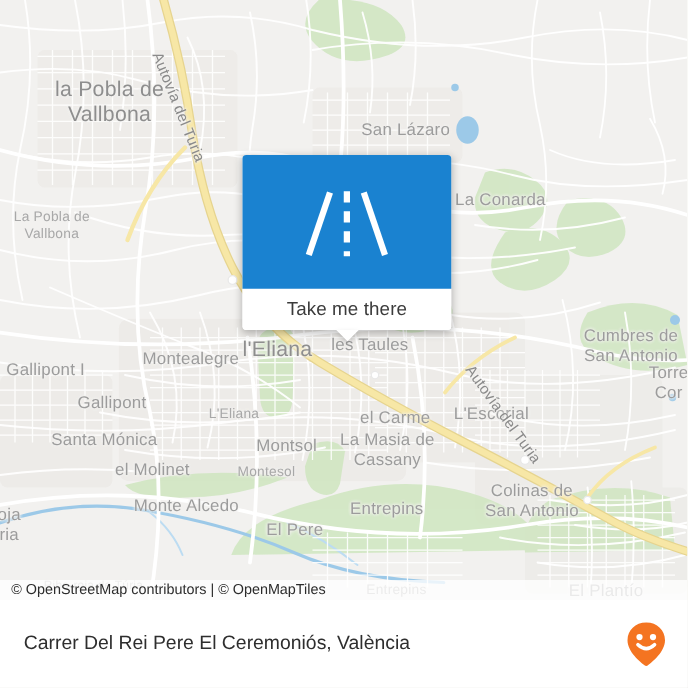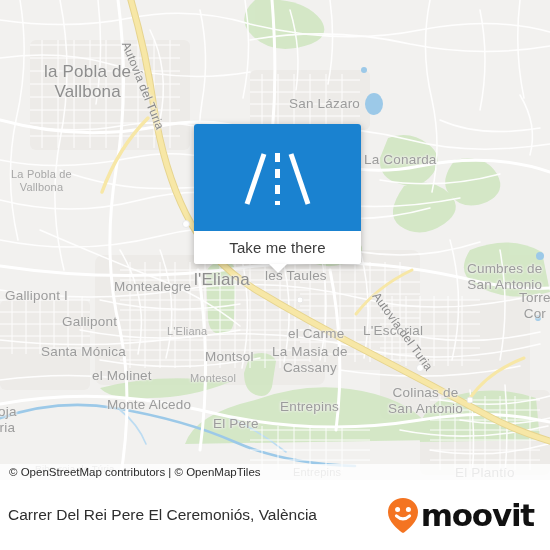--- a/index.html
+++ b/index.html
@@ -60,21 +60,21 @@
     display:flex;align-items:center;
   }
   #attribution-text{font-size:11.5px;color:#2b2b2b;padding-left:9px;white-space:nowrap;}
 
   
   #footer{
     position:absolute;left:0;top:480px;width:550px;height:70px;background:#fff;
     display:flex;align-items:center;
   }
   #footer-title{
-    font-size:15.5px;color:#2e2e2e;padding-left:8px;white-space:nowrap;flex:1;
+    font-size:15.5px;color:#2e2e2e;padding-left:19px;white-space:nowrap;flex:1;
   }
   #brand{display:flex;align-items:center;padding-right:16px;}
   #brand-wordmark{
     font-size:31px;color:#111;font-weight:bold;letter-spacing:-1.2px;
     font-family:"DejaVu Sans", sans-serif;margin-left:1px;
   }
 </style>
 </head>
 <body>
 
@@ -284,17 +284,16 @@
 
   <div id="footer">
     <span id="footer-title">Carrer Del Rei Pere El Ceremoniós, València</span>
     <div id="brand">
       <svg width="34" height="38" viewBox="0 0 34 38">
         <path d="M17 2 C8.2 2 2 8.2 2 16.2 C2 25.5 12.2 33.5 15.6 36.2 C16.4 36.9 17.6 36.9 18.4 36.2 C21.8 33.5 32 25.5 32 16.2 C32 8.2 25.8 2 17 2 Z" fill="#f47421"></path>
         <circle cx="11.6" cy="13.6" r="2.5" fill="#ffffff"></circle>
         <circle cx="22.4" cy="13.6" r="2.5" fill="#ffffff"></circle>
         <path d="M10.4 19.8 q6.6 6.2 13.2 0" stroke="#ffffff" stroke-width="3" fill="none" stroke-linecap="round"></path>
       </svg>
-      <span id="brand-wordmark">moovit</span>
     </div>
   </div>
 
 </div>
 
 </body></html>

